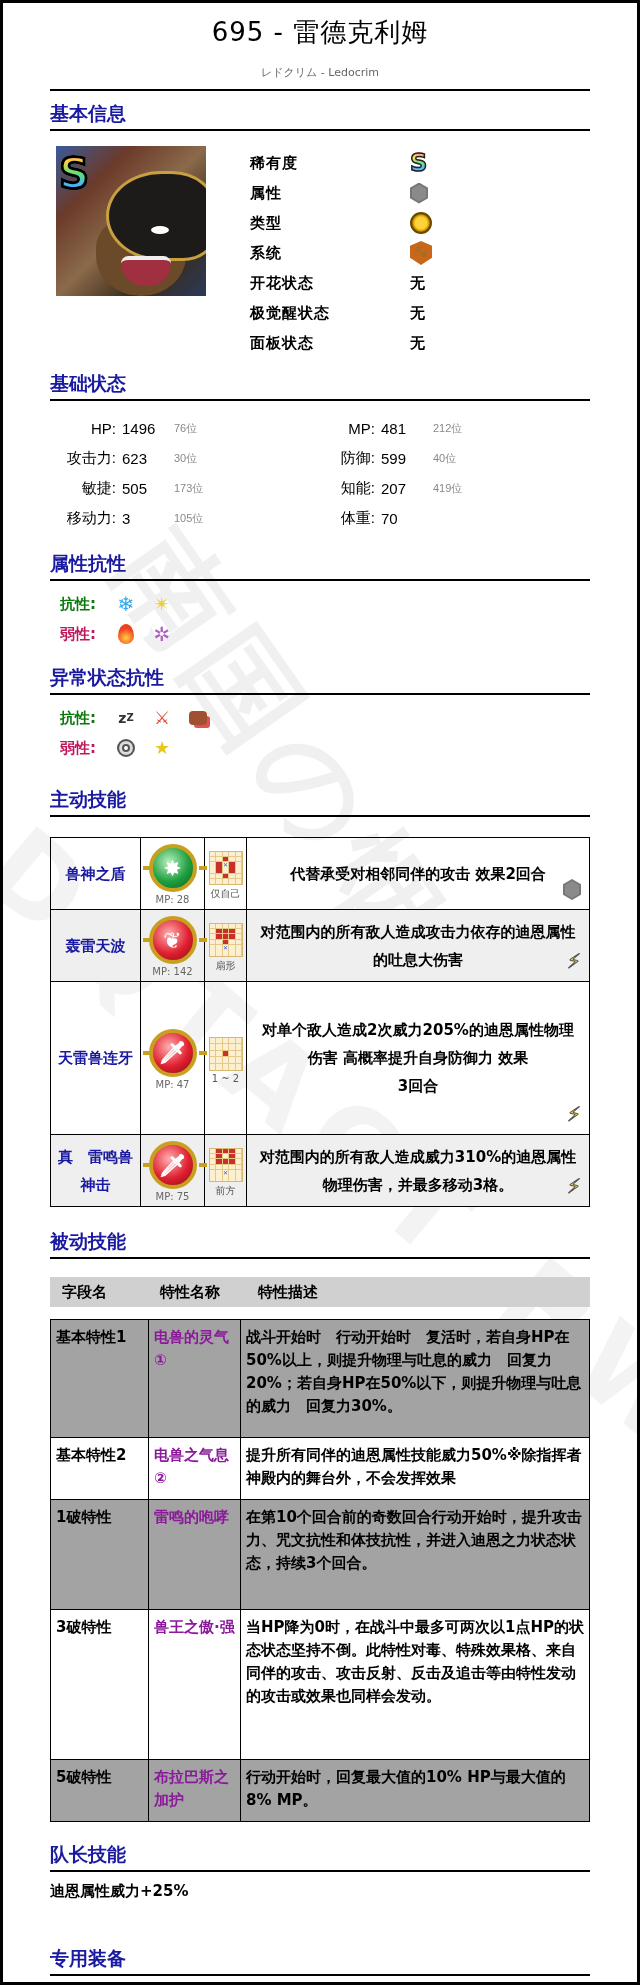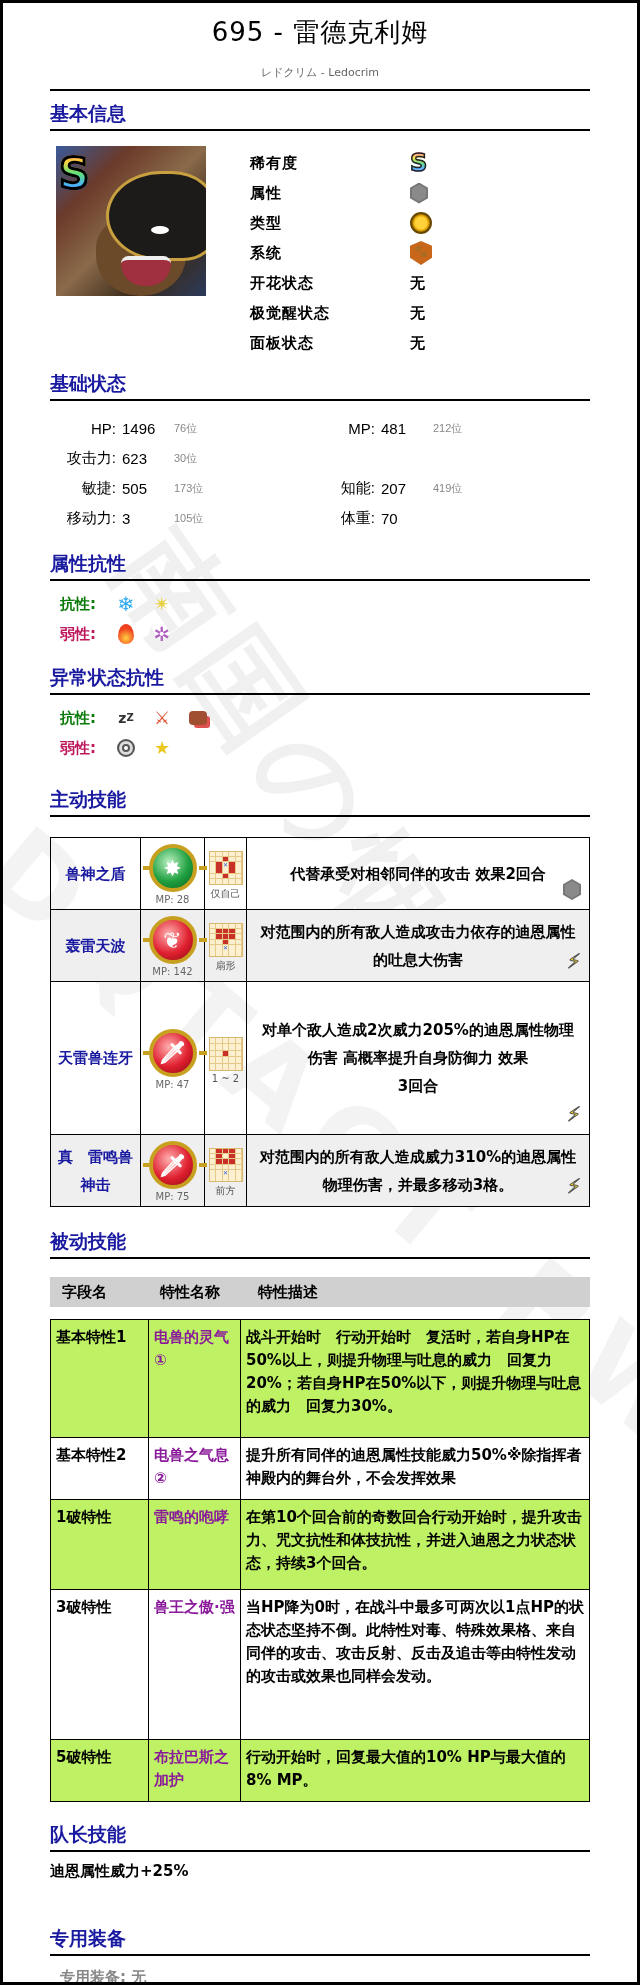--- a/index.html
+++ b/index.html
@@ -88,21 +88,21 @@
   .grid div.x::after { content: "✕"; }
   .sk-desc { font-size: 15px; font-weight: bold; padding: 6px 8px; line-height: 28px; position: relative; }
   .sk-desc .elem { position: absolute; right: 8px; bottom: 6px; }
   .bolt { color: #f0d020; font-size: 20px; -webkit-text-stroke: 1px #555; }
 
   
   .pass-head { margin-top: 18px; background: #d0d0d0; height: 30px; display: flex; align-items: center; font-size: 15px; font-weight: bold; width: 540px; }
   .pass-head span { padding-left: 12px; }
   .passive { margin-top: 12px; border-collapse: collapse; width: 540px; }
   .passive td { border: 1.5px solid #000; vertical-align: top; padding: 6px 5px; font-size: 15px; font-weight: bold; line-height: 23px; }
-  .passive tr.alt td { background: #bef264; }
+  .passive tr.alt td { background: #a3a3a3; }
   .p-field { width: 98px; }
   .p-name { width: 92px; color: #8a1a9a; }
   .p-desc { }
 
   .leader { font-size: 15px; font-weight: bold; padding: 10px 0 0; height: 64px; }
   .equip { font-size: 15px; font-weight: bold; color: #888; padding: 12px 0 0 10px; height: 60px; }
 </style>
 </head>
 <body>
 
@@ -168,20 +168,25 @@
             <span class="stat-label">MP:</span>
             <span class="stat-value">481</span>
             <span class="stat-rank">212位</span>
           </div>
       </div>
       <div class="stat-row">
         <div class="stat-half">
             <span class="stat-label">攻击力:</span>
             <span class="stat-value">623</span>
             <span class="stat-rank">30位</span>
+          </div>
+        <div class="stat-half right">
+            <span class="stat-label">防御:</span>
+            <span class="stat-value">599</span>
+            <span class="stat-rank">40位</span>
           </div>
       </div>
       <div class="stat-row">
         <div class="stat-half">
             <span class="stat-label">敏捷:</span>
             <span class="stat-value">505</span>
             <span class="stat-rank">173位</span>
           </div>
         <div class="stat-half right">
             <span class="stat-label">知能:</span>
@@ -420,21 +425,21 @@
           <tr class="alt" style="height:118px;">
         <td class="p-field">基本特性1</td>
         <td class="p-name">电兽的灵气①</td>
         <td class="p-desc">战斗开始时　行动开始时　复活时，若自身HP在50%以上，则提升物理与吐息的威力　回复力20%；若自身HP在50%以下，则提升物理与吐息的威力　回复力30%。</td>
       </tr>
       <tr style="height:62px;">
         <td class="p-field">基本特性2</td>
         <td class="p-name">电兽之气息②</td>
         <td class="p-desc">提升所有同伴的迪恩属性技能威力50%※除指挥者神殿内的舞台外，不会发挥效果</td>
       </tr>
-      <tr class="alt" style="height:90px;">
+      <tr class="alt" style="height:110px;">
         <td class="p-field">1破特性</td>
         <td class="p-name">雷鸣的咆哮</td>
         <td class="p-desc">在第10个回合前的奇数回合行动开始时，提升攻击力、咒文抗性和体技抗性，并进入迪恩之力状态状态，持续3个回合。</td>
       </tr>
       <tr style="height:150px;">
         <td class="p-field">3破特性</td>
         <td class="p-name">兽王之傲·强</td>
         <td class="p-desc">当HP降为0时，在战斗中最多可两次以1点HP的状态状态坚持不倒。此特性对毒、特殊效果格、来自同伴的攻击、攻击反射、反击及追击等由特性发动的攻击或效果也同样会发动。</td>
       </tr>
       <tr class="alt" style="height:62px;">

